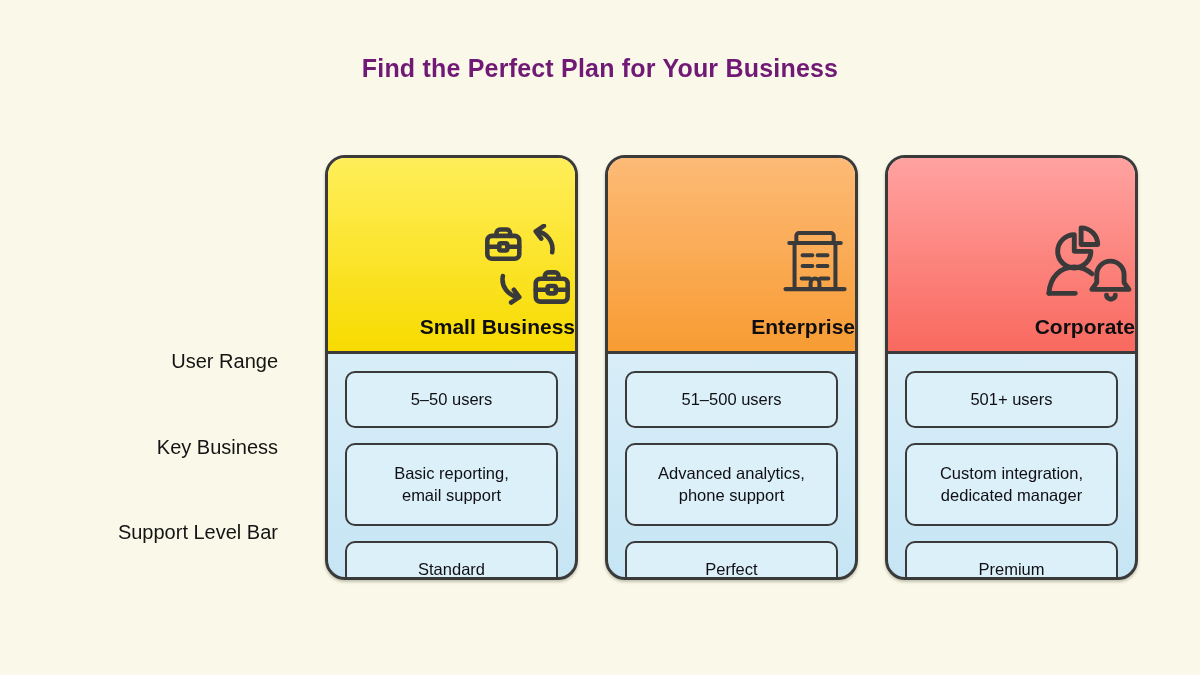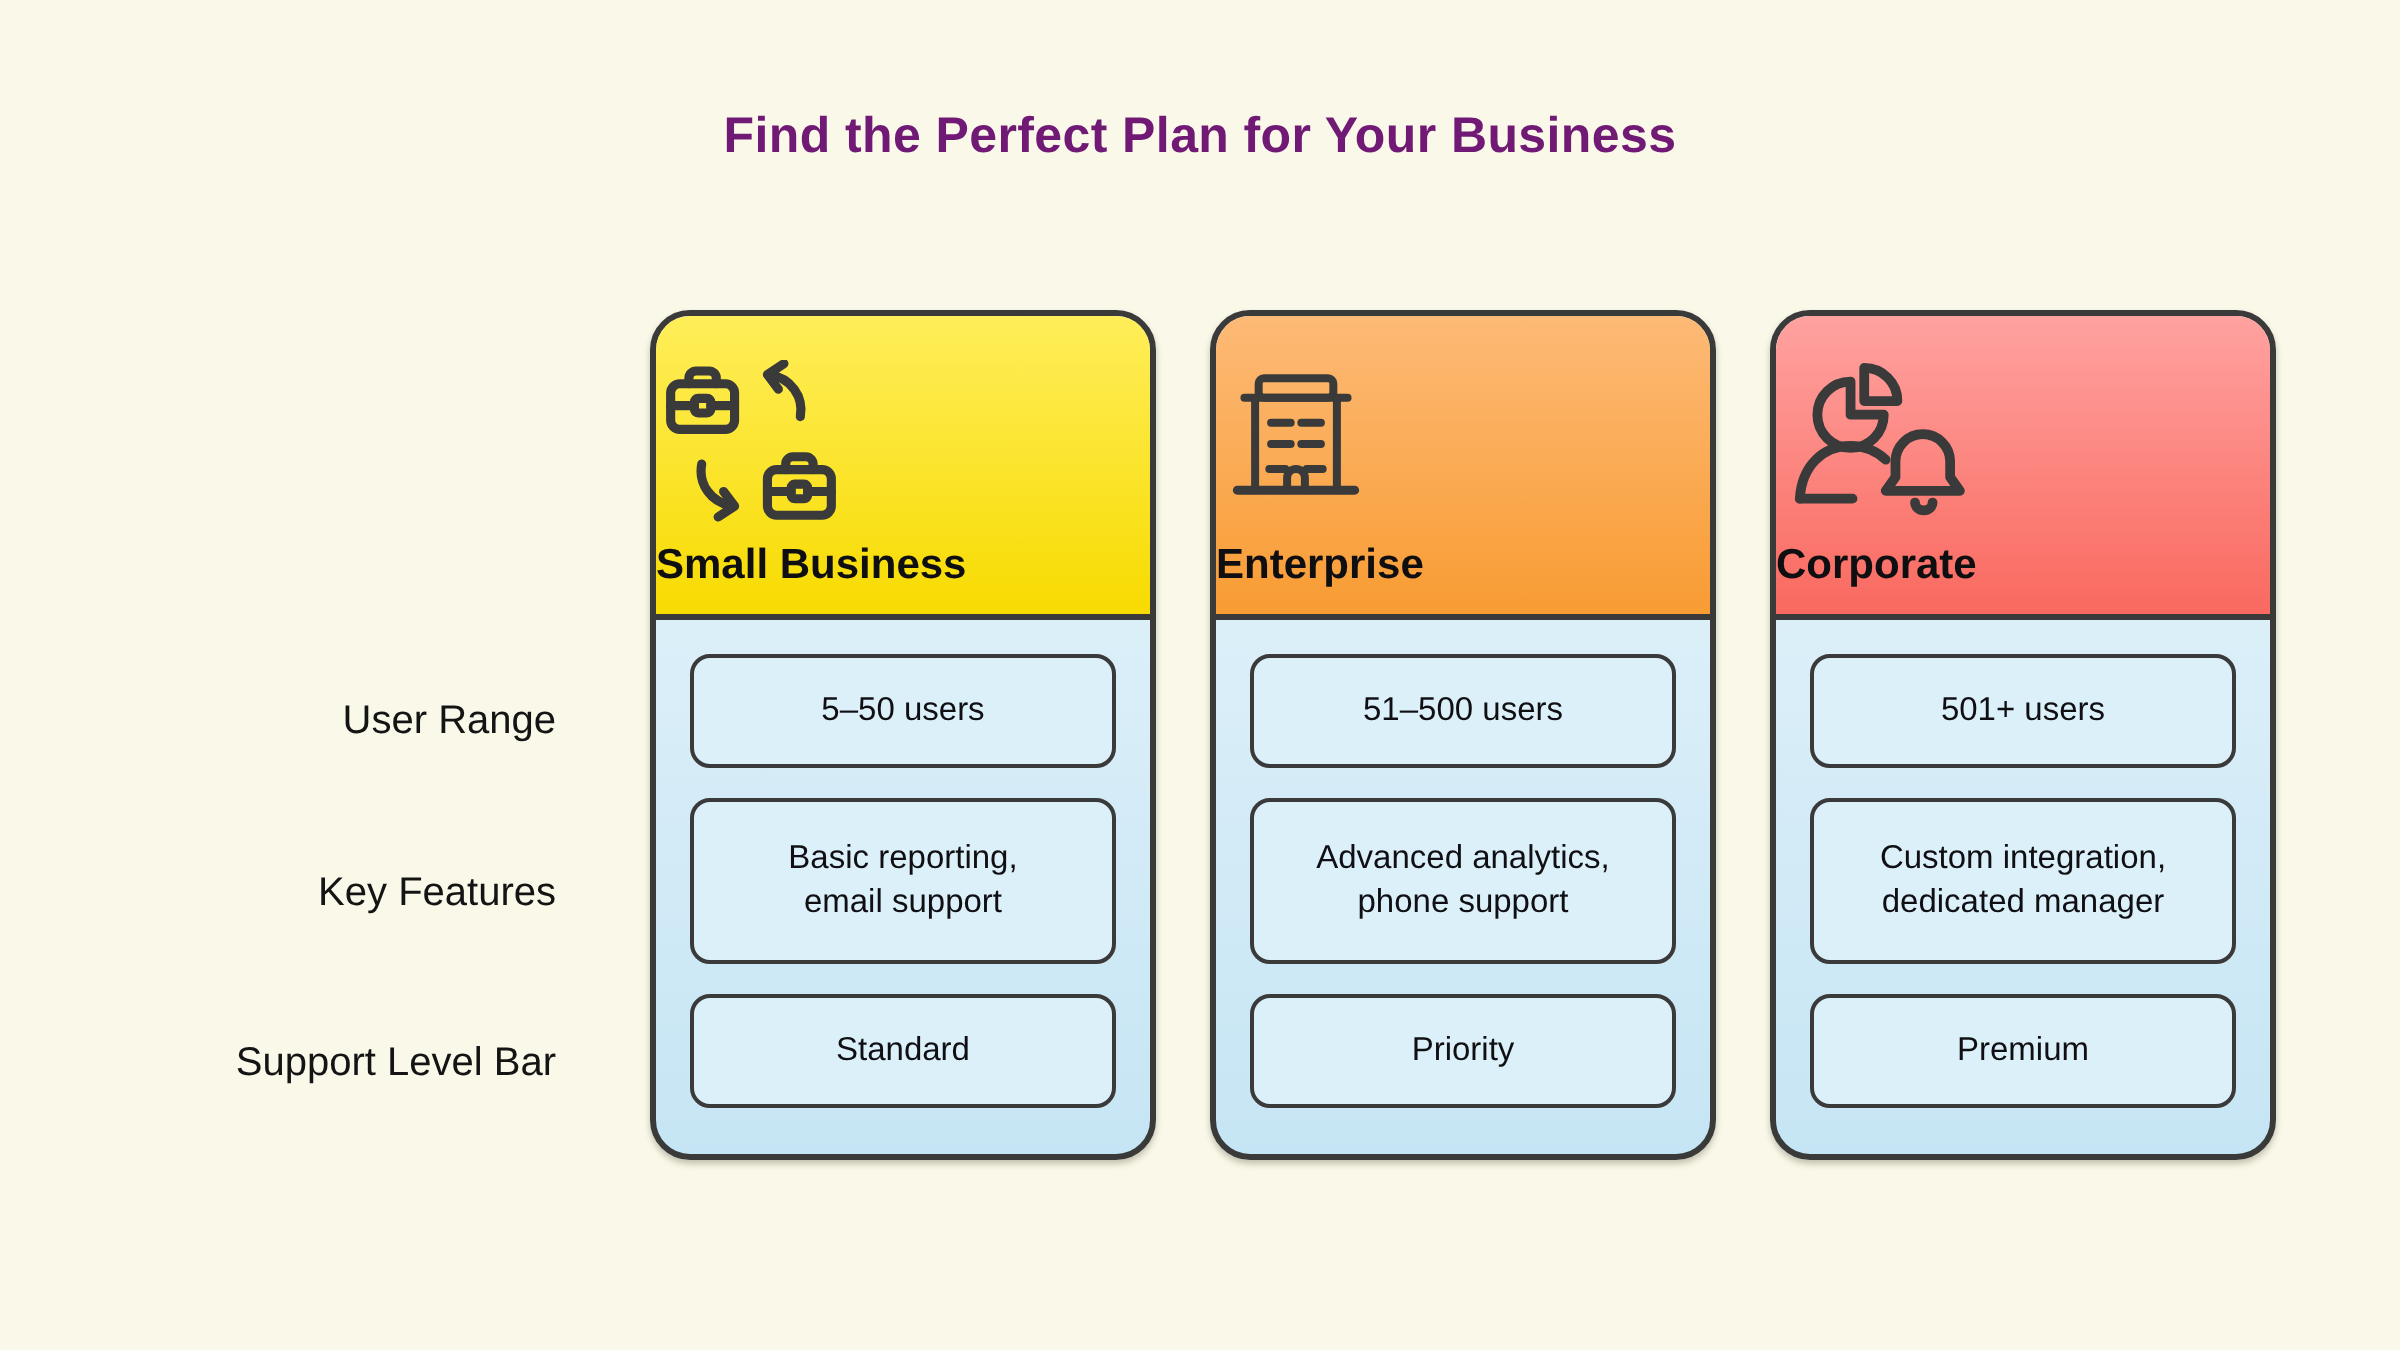--- a/index.html
+++ b/index.html
@@ -26,23 +26,23 @@
     position:absolute; top:155px; width:247px; height:419px;
     border:3px solid #3A3A3A; border-radius:20px; overflow:hidden;
     background:linear-gradient(#E8F5FC, #C6E5F4);
     box-shadow:0 2px 3px rgba(90,90,70,.35);
   }
   .card.c0 { left:325px; }
   .card.c1 { left:605px; }
   .card.c2 { left:885px; }
 
   .card-header {
-    height:152px; border-bottom:3px solid #3A3A3A;
+    height:196px; border-bottom:3px solid #3A3A3A;
     background:linear-gradient(var(--h-top), var(--h-bottom));
-    display:flex; flex-direction:column; align-items:flex-start;
+    display:flex; flex-direction:column; align-items:flex-end;
     justify-content:flex-end; padding-bottom:12px; box-sizing:border-box;
   }
   .plan-icon { height:86px; display:flex; align-items:center; justify-content:center; margin-bottom:6px; }
   .plan-icon svg { display:block; stroke:#3A3A3A; fill:none; stroke-linecap:round; stroke-linejoin:round; }
   .plan-name { font-size:21px; font-weight:bold; color:#0f0f12; }
 
   .card-body { position:relative; height:261px; }
   .value-box {
     position:absolute; left:17px; right:17px; box-sizing:border-box;
     background:#DCF0FA; border:2.5px solid #3A3A3A; border-radius:10px;
@@ -53,21 +53,21 @@
   .vb0 { top:17px;  height:57px; }
   .vb1 { top:89px;  height:83px; }
   .vb2 { top:187px; height:57px; }
 </style>
 </head>
 <body>
 
 <div class="title">Find the Perfect Plan for Your Business</div>
 
 <div class="row-label r0">User Range</div>
-<div class="row-label r1">Key Features</div>
+<div class="row-label r1">Key Business</div>
 <div class="row-label r2">Support Level Bar</div>
 
 <div class="card c0">
   <div class="card-header" style="--h-top: #FFEE5A; --h-bottom: #F7DB00;">
     <div class="plan-icon">
       <svg width="95" height="84" viewBox="0 0 100 92" stroke-width="5">
         <path d="M16,13 v-3 a4,4 0 0 1 4,-4 h7 a4,4 0 0 1 4,4 v3"></path>
         <rect x="6" y="13" width="35" height="25" rx="5"></rect>
         <path d="M6,25 h13 M28,25 h13"></path>
         <rect x="19" y="21" width="9" height="8" rx="2"></rect>
@@ -104,21 +104,21 @@
         <path d="M40,66 v-7 a5,5 0 0 1 10,0 v7"></path>
         <path d="M12,66 h66" stroke-width="5"></path>
       </svg>
     </div>
     <div class="plan-name">Enterprise</div>
   </div>
   <div class="card-body">
     <div class="value-box vb0">51–500 users</div>
     <div class="value-box vb1">Advanced analytics,
 phone support</div>
-    <div class="value-box vb2">Priority</div>
+    <div class="value-box vb2">Perfect</div>
   </div>
 </div>
 
 <div class="card c2">
   <div class="card-header" style="--h-top: #FFA2A0; --h-bottom: #F9695F;">
     <div class="plan-icon">
       <svg width="98" height="82" viewBox="0 0 96 84" stroke-width="5">
         <path d="M36,10 A17,17 0 1 0 53,27 L36,27 Z"></path>
         <path d="M43,3 a17,17 0 0 1 17,17 l-17,0 z"></path>
         <path d="M10,70 c1,-17 12,-27 26,-27 c7,0 13,2.5 18,7"></path>

